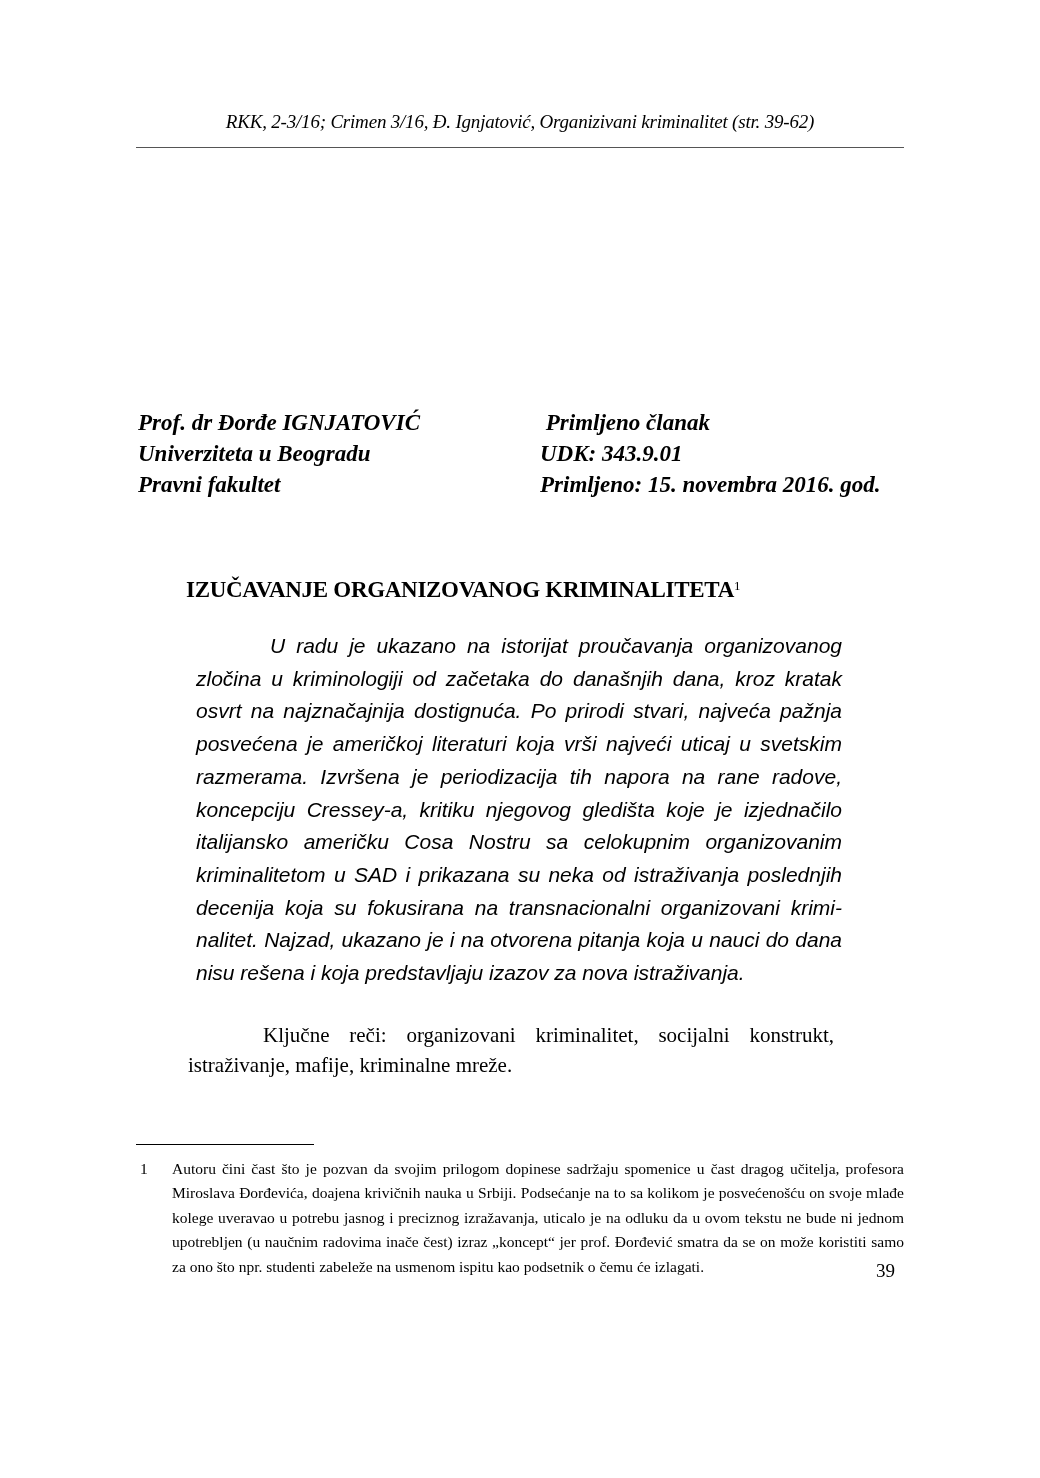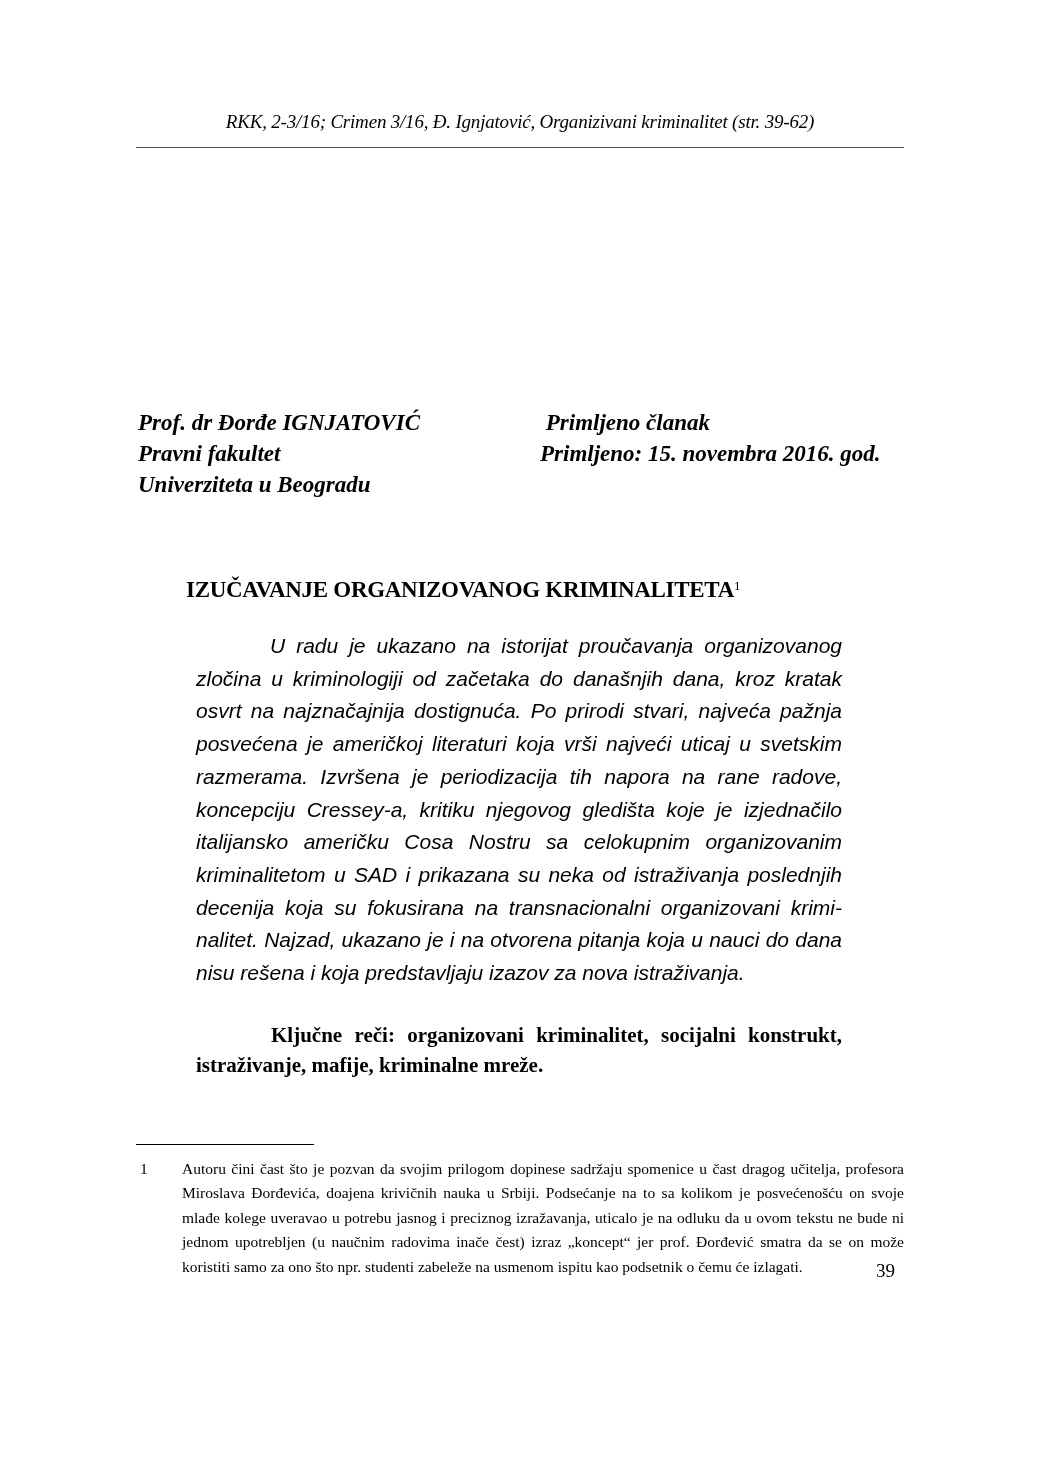--- a/index.html
+++ b/index.html
@@ -29,54 +29,55 @@
   .title sup { font-weight: normal; font-size: 13px; vertical-align: 7px; }
 
   .abstract {
     position: absolute; left: 196px; top: 630px; width: 646px;
     font-family: Liberation Sans, sans-serif; font-style: italic; font-size: 21px;
     line-height: 32.7px; text-align: justify; text-indent: 74px;
     hyphens: manual;
   }
 
   .keywords {
-    position: absolute; left: 196px; top: 1020px; width: 646px;
-    font-family: "Liberation Serif", serif; font-weight: bold; font-size: 21px;
+    position: absolute; left: 188px; top: 1020px; width: 646px;
+    font-family: "Liberation Serif", serif; font-weight: normal; font-size: 21px;
     line-height: 30px; text-align: justify; text-indent: 75px;
   }
 
   .fn-rule {
     position: absolute; left: 136px; top: 1144px; width: 178px;
     border-top: 1px solid #000;
   }
   .footnote {
     position: absolute; left: 136px; top: 1157px; width: 768px;
     font-family: "Liberation Serif", serif; font-size: 15.5px; line-height: 24.4px;
   }
   .fn-num { position: absolute; left: 4px; top: 0; }
-  .fn-text { margin-left: 46px; text-align: justify; }
+  .fn-text { margin-left: 36px; text-align: justify; }
 
   .page-number {
     position: absolute; left: 876px; top: 1260px;
     font-family: "Liberation Serif", serif; font-size: 19px;
   }
 </style>
 </head>
 <body>
 
 <div class="running-header">RKK, 2-3/16; Crimen 3/16, Đ. Ignjatović, Organizivani kriminalitet (str. 39-62)</div>
 <div class="header-rule"></div>
 
 <div class="meta meta-left">
   <div>Prof. dr Đorđe IGNJATOVIĆ</div>
+  <div>Univerziteta u Beogradu</div>
   <div>Pravni fakultet</div>
-  <div>Univerziteta u Beogradu</div>
 </div>
 <div class="meta meta-right">
   <div style="white-space:pre"> Primljeno članak</div>
+  <div>UDK: 343.9.01</div>
   <div>Primljeno: 15. novembra 2016. god.</div>
 </div>
 
 <div class="title"><span>IZUČAVANJE ORGANIZOVANOG KRIMINALITETA</span><sup>1</sup></div>
 
 <p class="abstract" style="margin:0">U radu je ukazano na istorijat proučavanja organizovanog zločina u kriminologiji od začetaka do današnjih dana, kroz kratak osvrt na najznačajnija dostignuća. Po prirodi stvari, najveća pažnja posvećena je američkoj literaturi koja vrši najveći uticaj u svetskim razmerama. Izvršena je periodizacija tih napora na rane radove, koncepciju Cressey-a, kritiku njegovog gledišta koje je izjednačilo italijansko američku Cosa Nostru sa celokupnim organizovanim kriminalitetom u SAD i prikazana su neka od istraživanja poslednjih decenija koja su fokusirana na transnacionalni organizovani krimi­nalitet. Najzad, ukazano je i na otvorena pitanja koja u nauci do dana nisu rešena i koja predstavljaju izazov za nova istraživanja.</p>
 
 <p class="keywords" style="margin:0">Ključne reči: organizovani kriminalitet, socijalni kon­strukt, istraživanje, mafije, kriminalne mreže.</p>
 
 <div class="fn-rule"></div>

